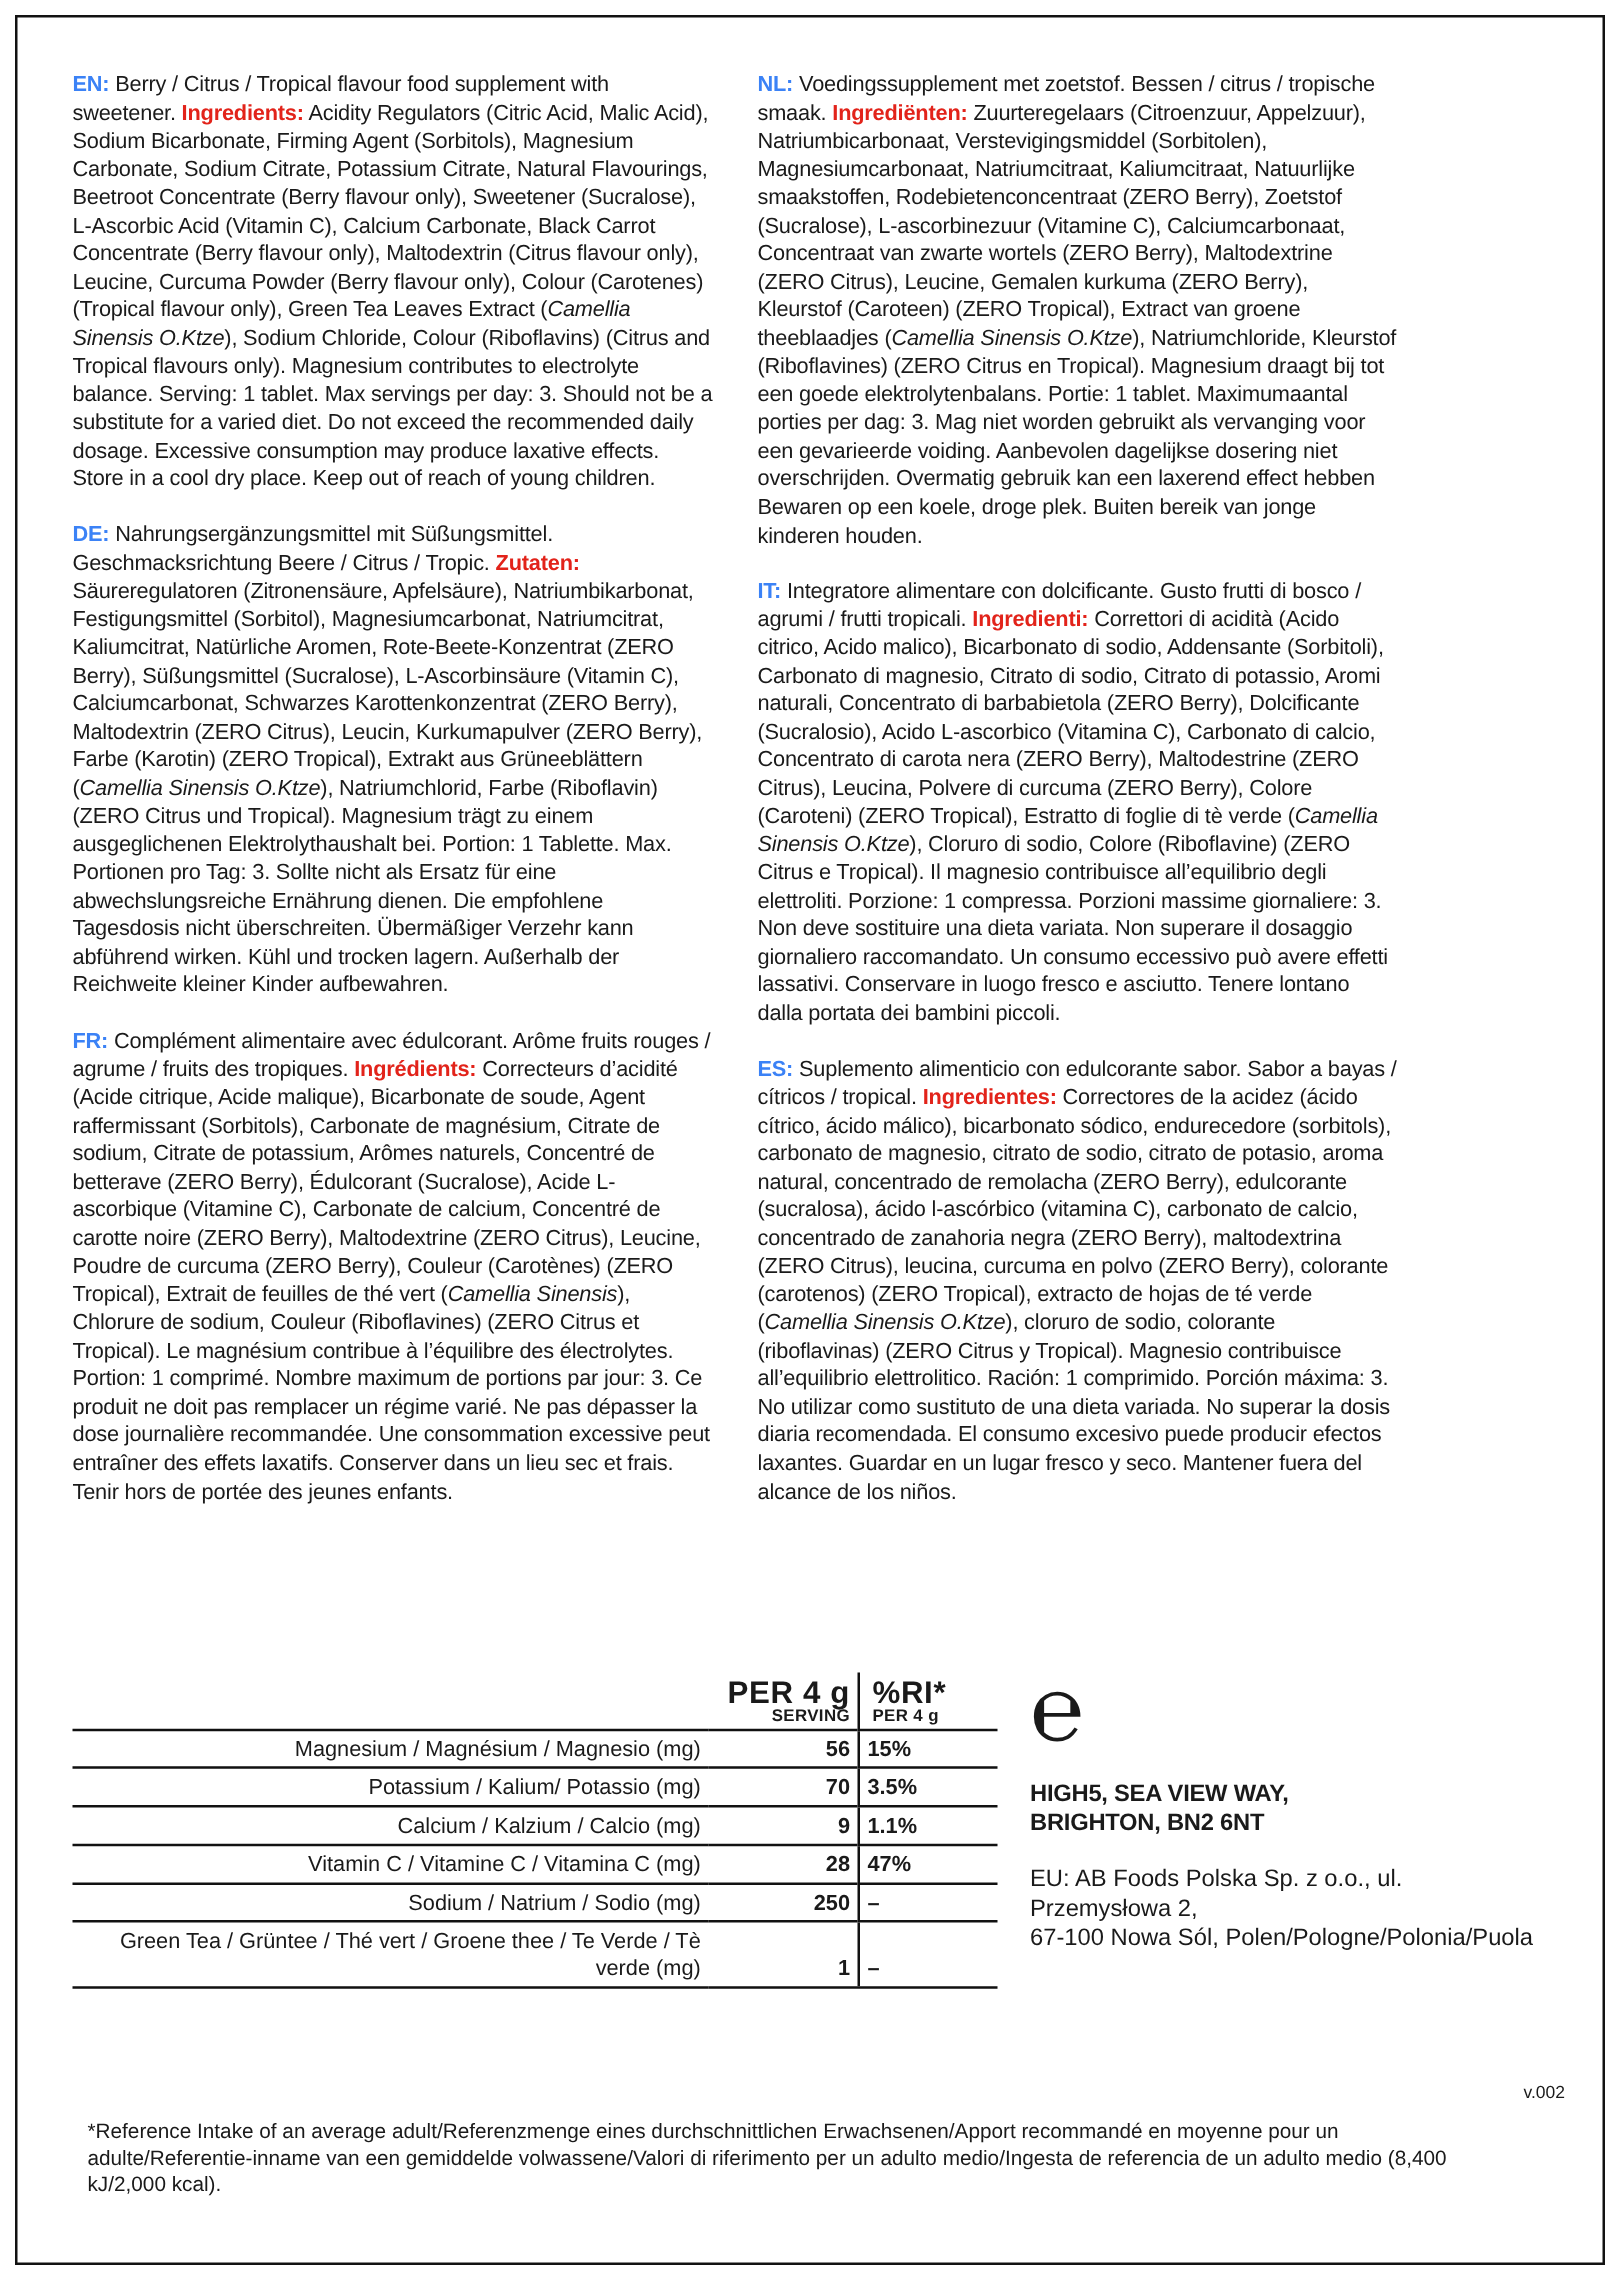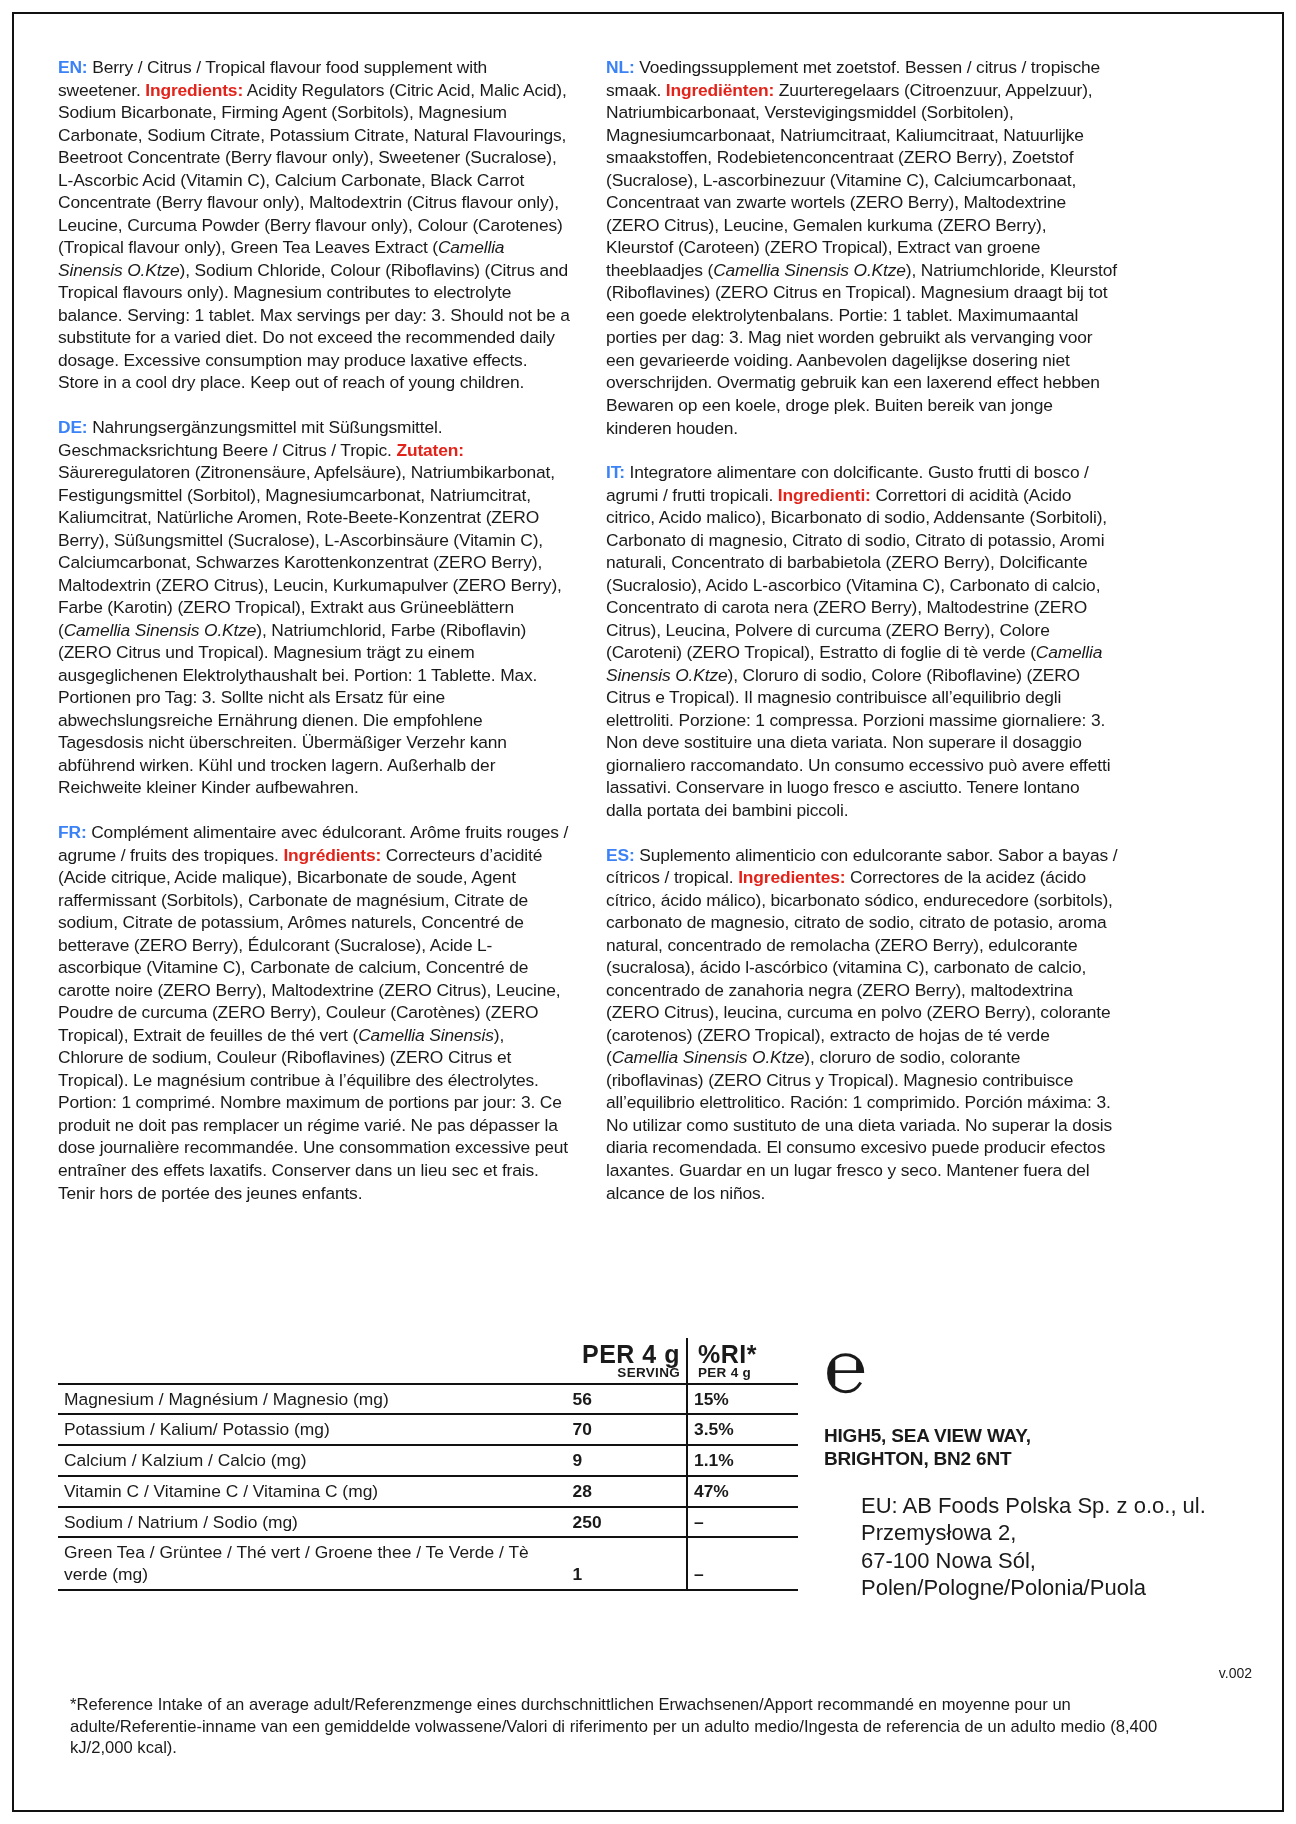--- a/index.html
+++ b/index.html
@@ -134,22 +134,22 @@
     margin-top: -1px;
   }
   tbody tr td {
     border-top: 2px solid #111;
     font-size: 17.4px;
     line-height: 1.25;
   }
   tbody tr:last-child td {
     border-bottom: 2px solid #111;
   }
-  td.name { text-align: left; width: 520px; margin-left: 12px; }
-  td.val  { text-align: left; width: 110px; font-weight: bold; padding-right: 10px;}
+  td.name { text-align: right; width: 520px; margin-left: 12px; }
+  td.val  { text-align: right; width: 110px; font-weight: bold; padding-right: 10px;}
   td.ri   { text-align: left; width: 100px; font-weight: bold; border-left: 2px solid #111; padding-left: 10px;}
   .size-line {
     font-size: 64px;
     font-weight: bold;
     letter-spacing: -1px;
     line-height: 1;
     display: flex;
     align-items: center;
     gap: 10px;
     font-stretch: condensed;
@@ -163,24 +163,23 @@
   .addr {
     margin-top: 26px;
     font-size: 19px;
     line-height: 1.22;
     font-stretch: condensed;
     font-weight: bold;
     letter-spacing: -0.2px;
   }
   .addr2 {
     margin-top: 22px;
-    font-size: 22px;
+    font-size: 19px;
     line-height: 1.25;
     font-stretch: condensed;
-    margin-left: 37px;
   }
   .footnote {
     position: absolute;
     left: 70px;
     top: 1694px;
     width: 1130px;
     font-size: 16.6px;
     line-height: 1.3;
     font-stretch: condensed;
   }

